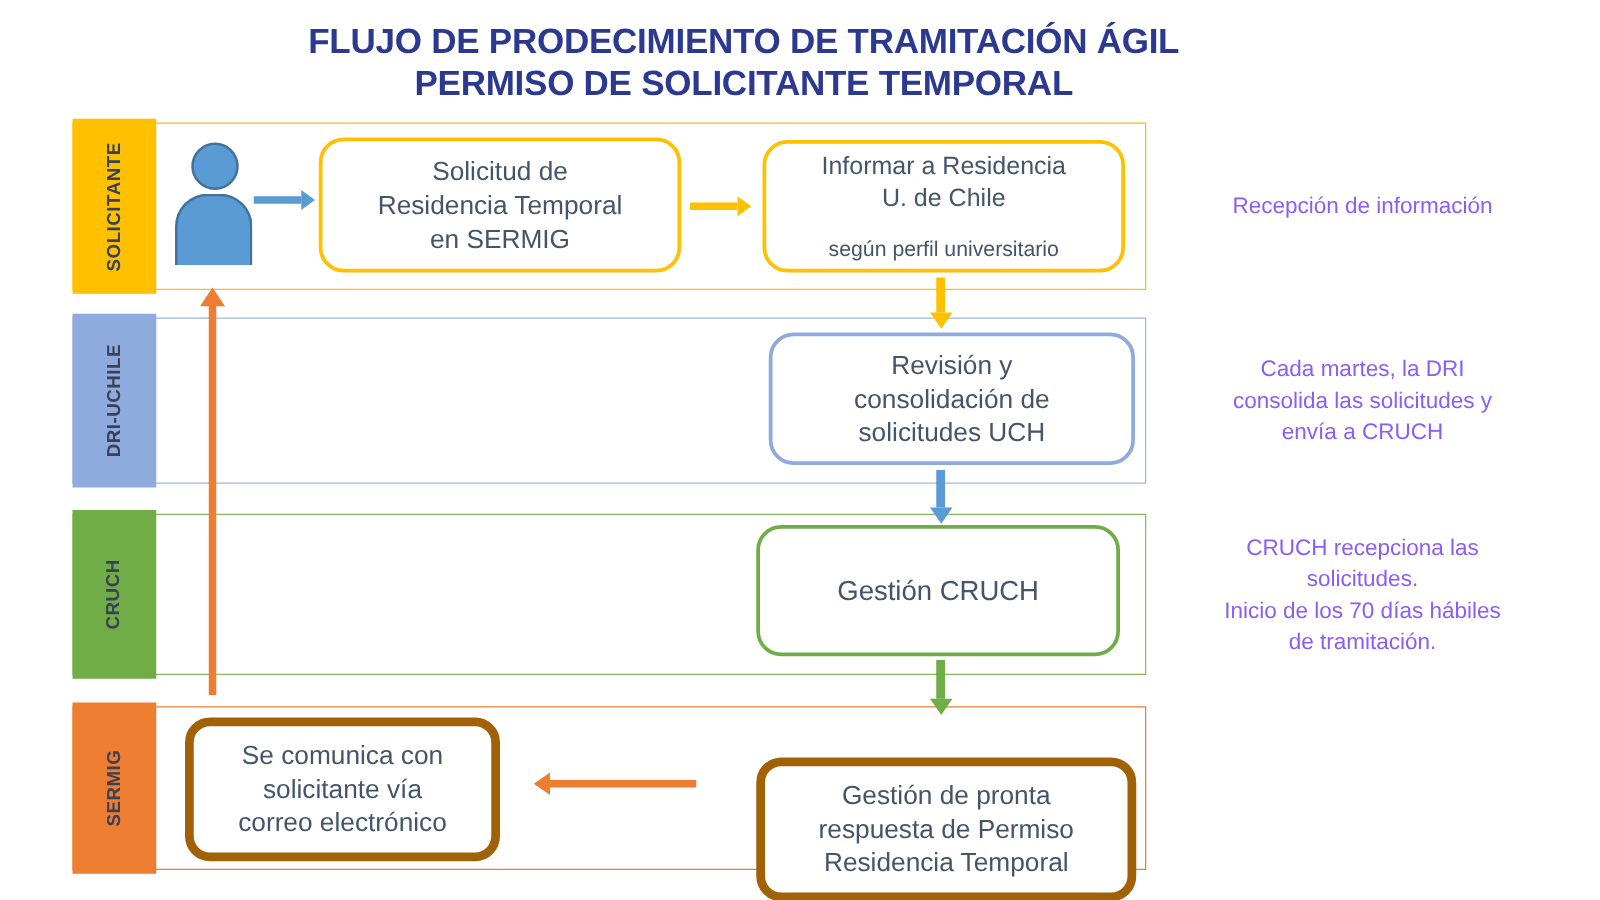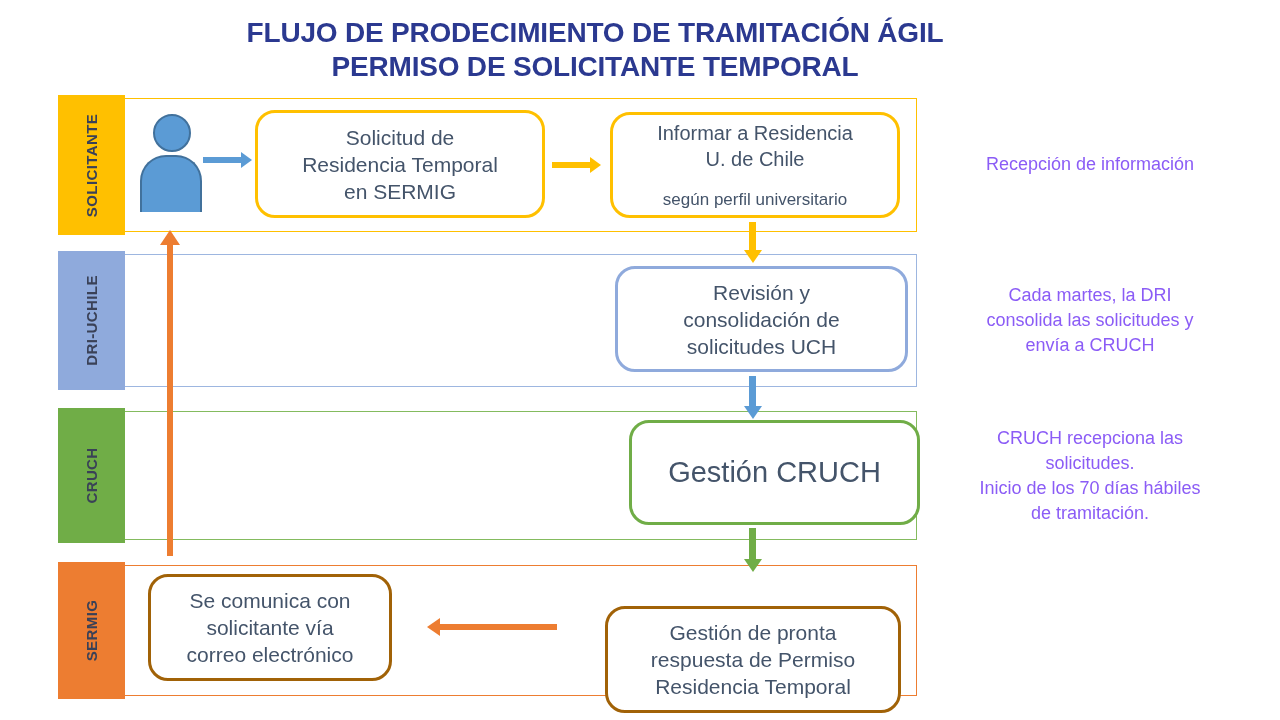--- a/index.html
+++ b/index.html
@@ -23,26 +23,26 @@
   .vtext{transform:rotate(-90deg);white-space:nowrap;font-weight:bold;font-size:15px;
          letter-spacing:0.4px;color:#3A4157;}
 
   
   .pbox{position:absolute;background:#ffffff;border-radius:20px;display:flex;flex-direction:column;
         align-items:center;justify-content:center;text-align:center;color:#44546A;
         font-size:21px;line-height:27px;}
   .b-gold{border:3px solid #FFC000;}
   .b-blue{border:3px solid #8FAADC;}
   .b-green{border:3px solid #70AD47;}
-  .b-orange{border:3px solid #a16207;}
+  .b-orange{border:7px solid #a16207;}
   .bx-a{left:255px;top:110px;width:284px;height:102px;}
   .bx-b{left:610px;top:112px;width:284px;height:100px;font-size:20px;line-height:26px;}
   .bx-b .sub{font-size:17px;line-height:22px;margin-top:17px;}
   .bx-c{left:586px;top:266px;width:287px;height:100px;margin-left:29px;}
-  .bx-d{left:605px;top:420px;width:285px;height:99px;font-size:29px;margin-left:24px;}
+  .bx-d{left:605px;top:420px;width:285px;height:99px;font-size:22px;}
   .bx-e{left:148px;top:574px;width:238px;height:101px;}
   .bx-f{left:605px;top:574px;width:290px;height:101px;margin-top:32px;}
 
   
   .annot{position:absolute;left:940px;width:300px;text-align:center;color:#8b5cf6;
          font-size:18px;line-height:25px;}
   .an1{top:152px;} .an2{top:283px;} .an3{top:426px;} .an4{top:598px;}
 
   
   .person{position:absolute;left:138px;top:112px;width:66px;height:100px;}

